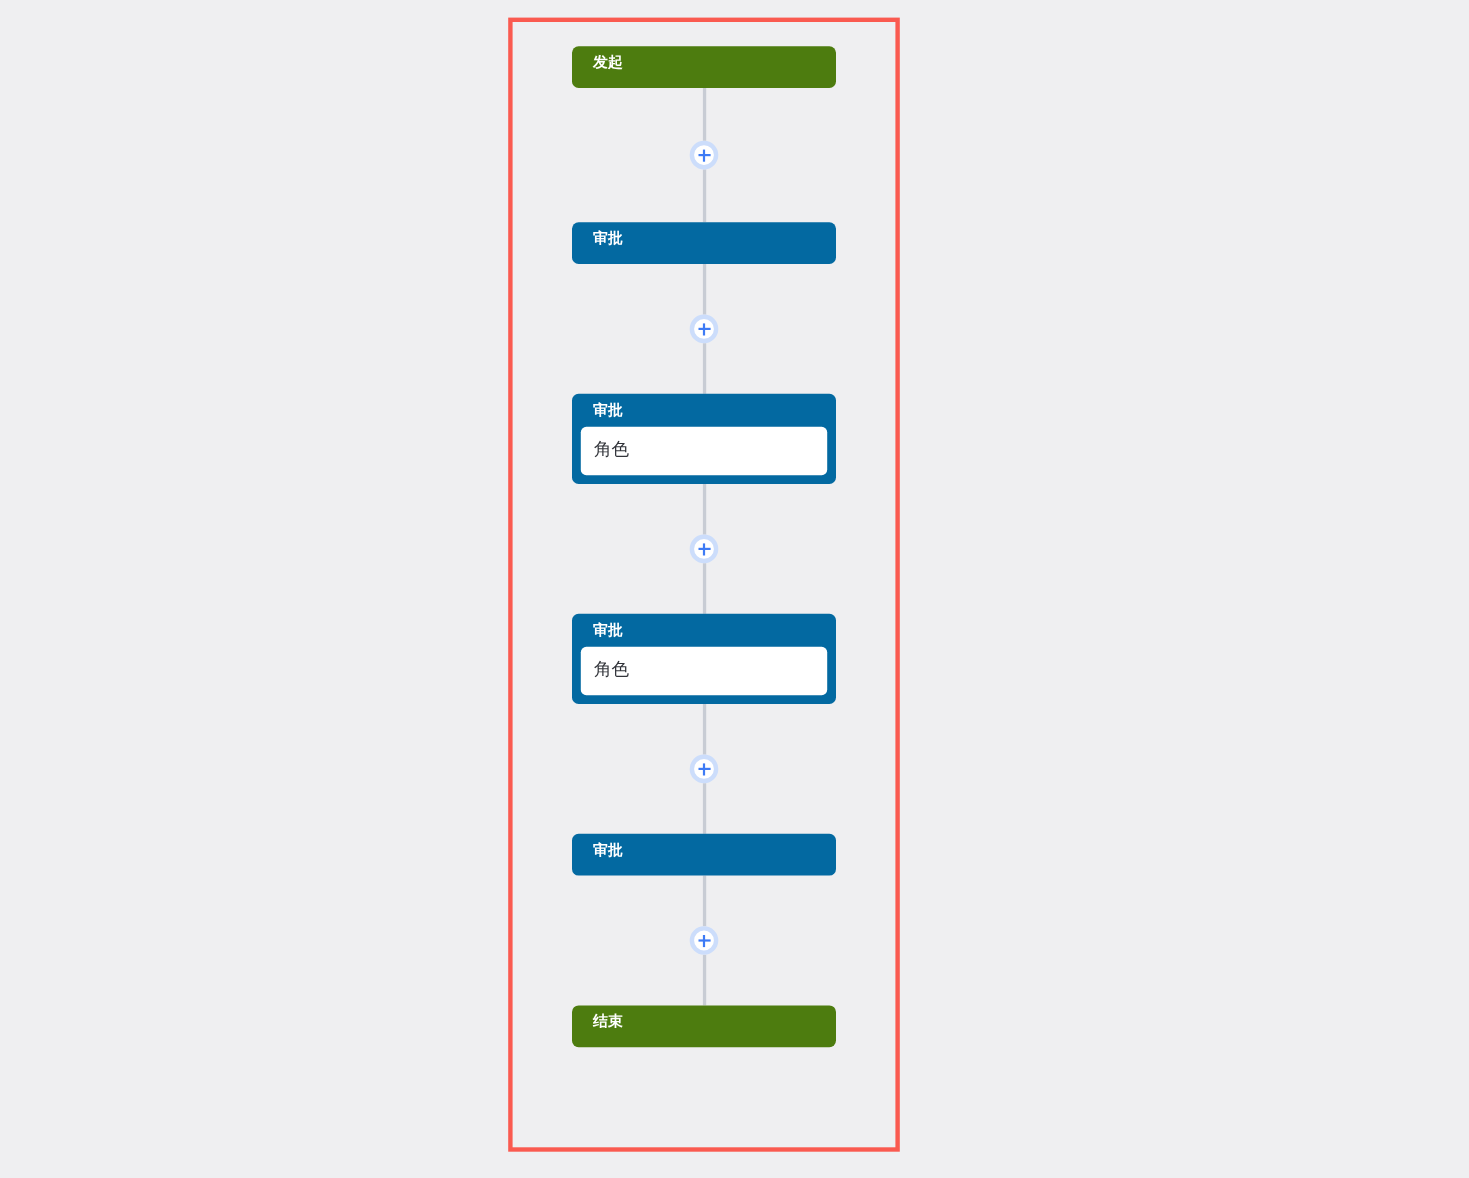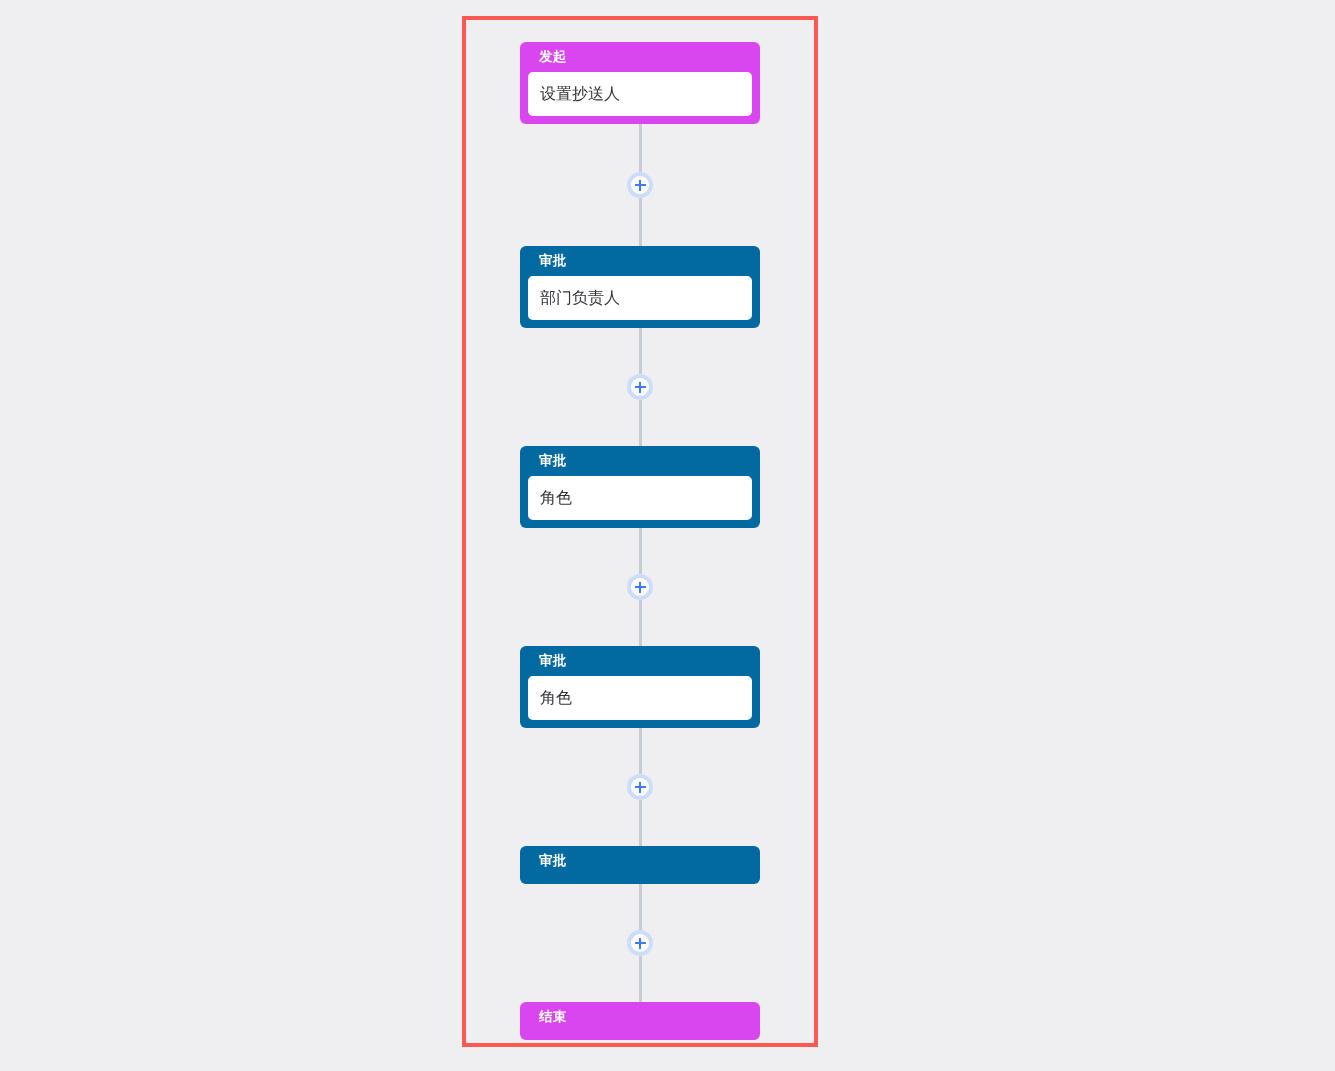--- a/index.html
+++ b/index.html
@@ -45,21 +45,21 @@
   .node {
     width: 240px;
     border-radius: 6px;
     box-sizing: border-box;
     padding: 0 8px 8px 8px;
     position: relative;
     z-index: 2;
   }
   .node.start,
   .node.end {
-    background: #d946ef;
+    background: #4d7c0f;
   }
   .node.approval {
     background: #0369a1;
   }
   .node-header {
     height: 30px;
     line-height: 30px;
     padding-left: 11px;
     font-size: 13.5px;
     font-weight: bold;
@@ -131,35 +131,33 @@
 </style>
 </head>
 <body>
 
 <div id="selection-frame"></div>
 
 <div id="flow-canvas">
 
   <div class="node start">
     <div class="node-header">发起</div>
-    <div class="node-body">设置抄送人</div>
   </div>
 
   <div class="connector tall">
     <div class="line top"></div>
     <div class="add-button">
       <span class="plus-h"></span>
       <span class="plus-v"></span>
     </div>
     <div class="line bottom"></div>
   </div>
 
   <div class="node approval">
     <div class="node-header">审批</div>
-    <div class="node-body">部门负责人</div>
   </div>
 
   <div class="connector">
     <div class="line top"></div>
     <div class="add-button">
       <span class="plus-h"></span>
       <span class="plus-v"></span>
     </div>
     <div class="line bottom"></div>
   </div>

